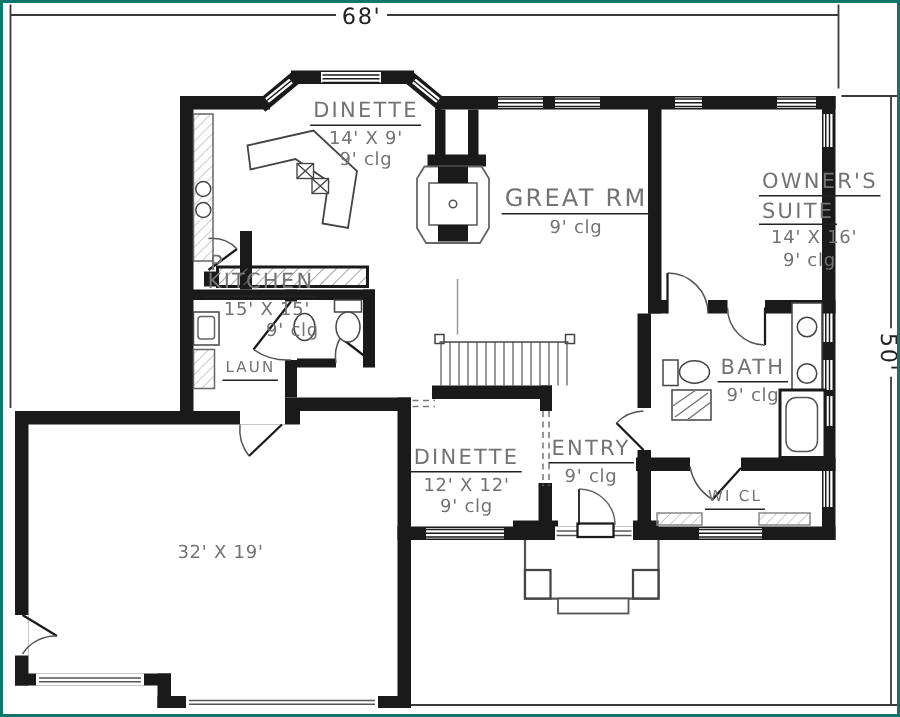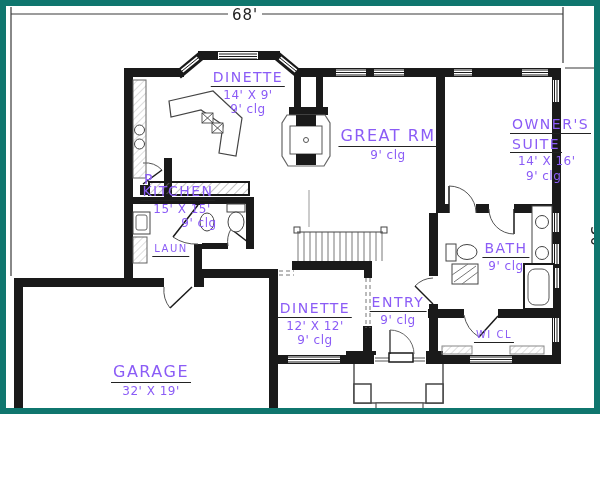--- a/index.html
+++ b/index.html
@@ -1,23 +1,23 @@
 <!DOCTYPE html>
 <html><head>
 <meta charset="utf-8">
 <style>
   html,body{margin:0;padding:0;background:#ffffff;}
   .plan{
-    position:relative;width:600px;height:414px;background:#ffffff;
-    border:6px solid #0f766e;box-sizing:border-box;overflow:hidden;
+    position:relative;width:600px;height:478px;background:#ffffff;
+    border:2px solid #0f766e;box-sizing:border-box;overflow:hidden;
     font-family:"DejaVu Sans",sans-serif;
   }
   .plan svg{position:absolute;left:0;top:0;}
   .lbl{
-    position:absolute;color:#8b5cf6;text-align:center;
+    position:absolute;color:#737373;text-align:center;
     transform:translateX(-50%);line-height:1.05;white-space:nowrap;z-index:5;
   }
   .lbl.leftal{transform:none;text-align:left;}
   .rn{
     display:inline-block;font-size:14px;letter-spacing:1.5px;
     border-bottom:1.6px solid #222;padding:0 2px 1px;font-weight:500;
   }
   .rn.big{font-size:16px;}
   .rn.sm{font-size:10px;}
   .rn.plain{border-bottom:none;}
@@ -305,17 +305,16 @@
     <span class="rn">DINETTE</span>
     <span class="rd">12' X 12'</span>
     <span class="rd">9' clg</span>
   </div>
 
   <div class="lbl" style="left:488px;top:319px;">
     <span class="rn sm">WI CL</span>
   </div>
 
   <div class="lbl" style="left:145px;top:358px;">
-    <span class="rn big">GARAGE</span>
     <span class="rd">32' X 19'</span>
   </div>
 
 </div>
 
 </body></html>

